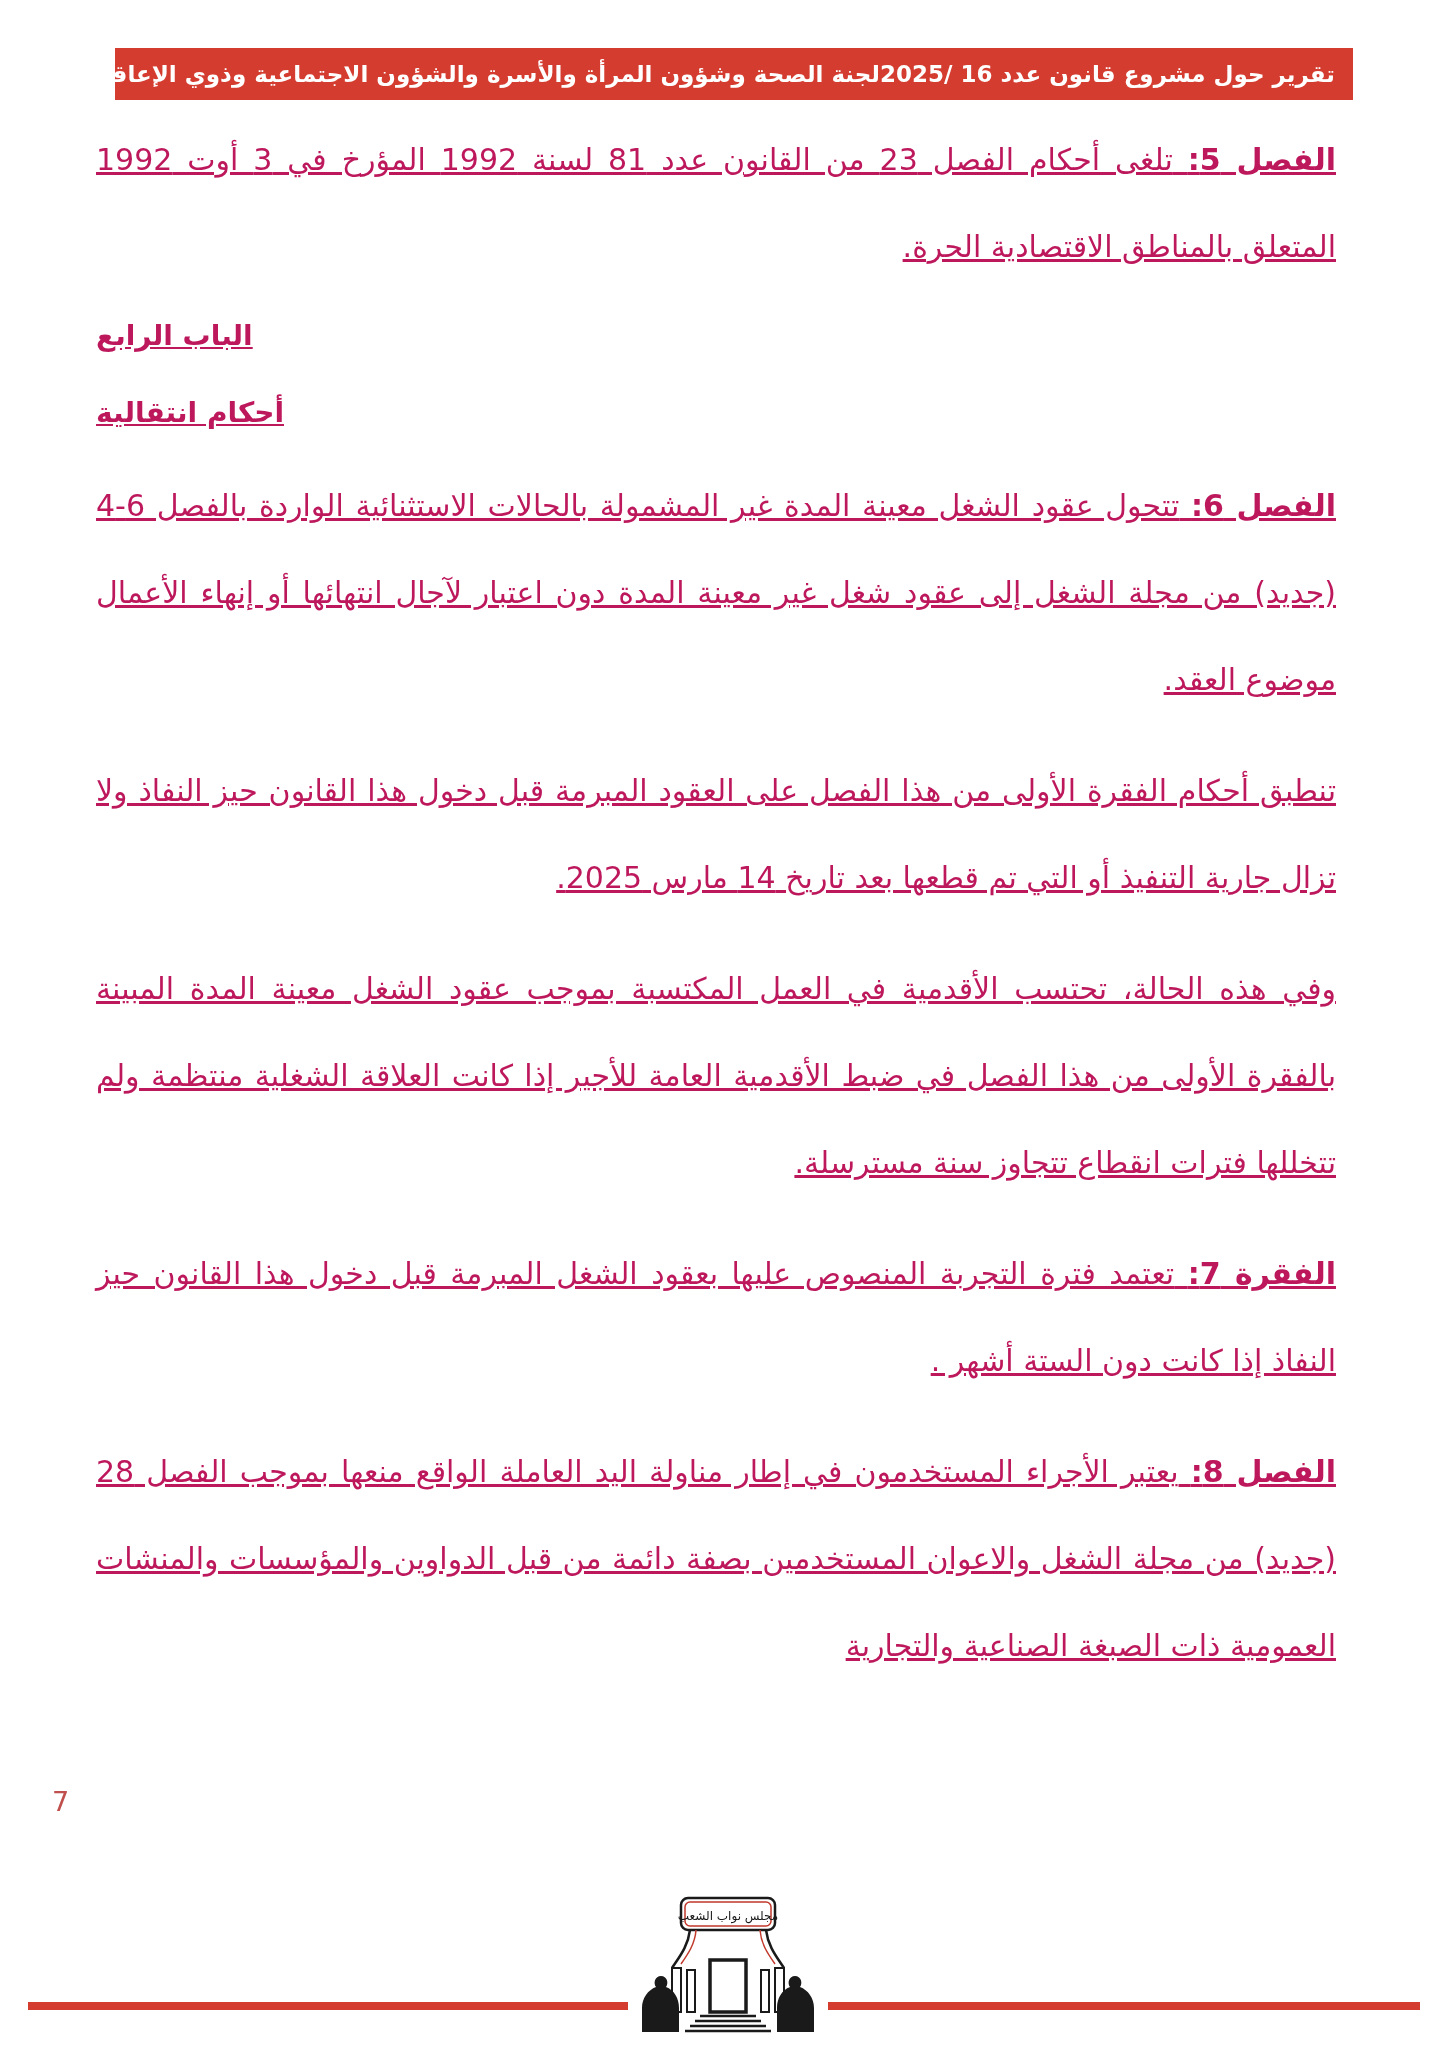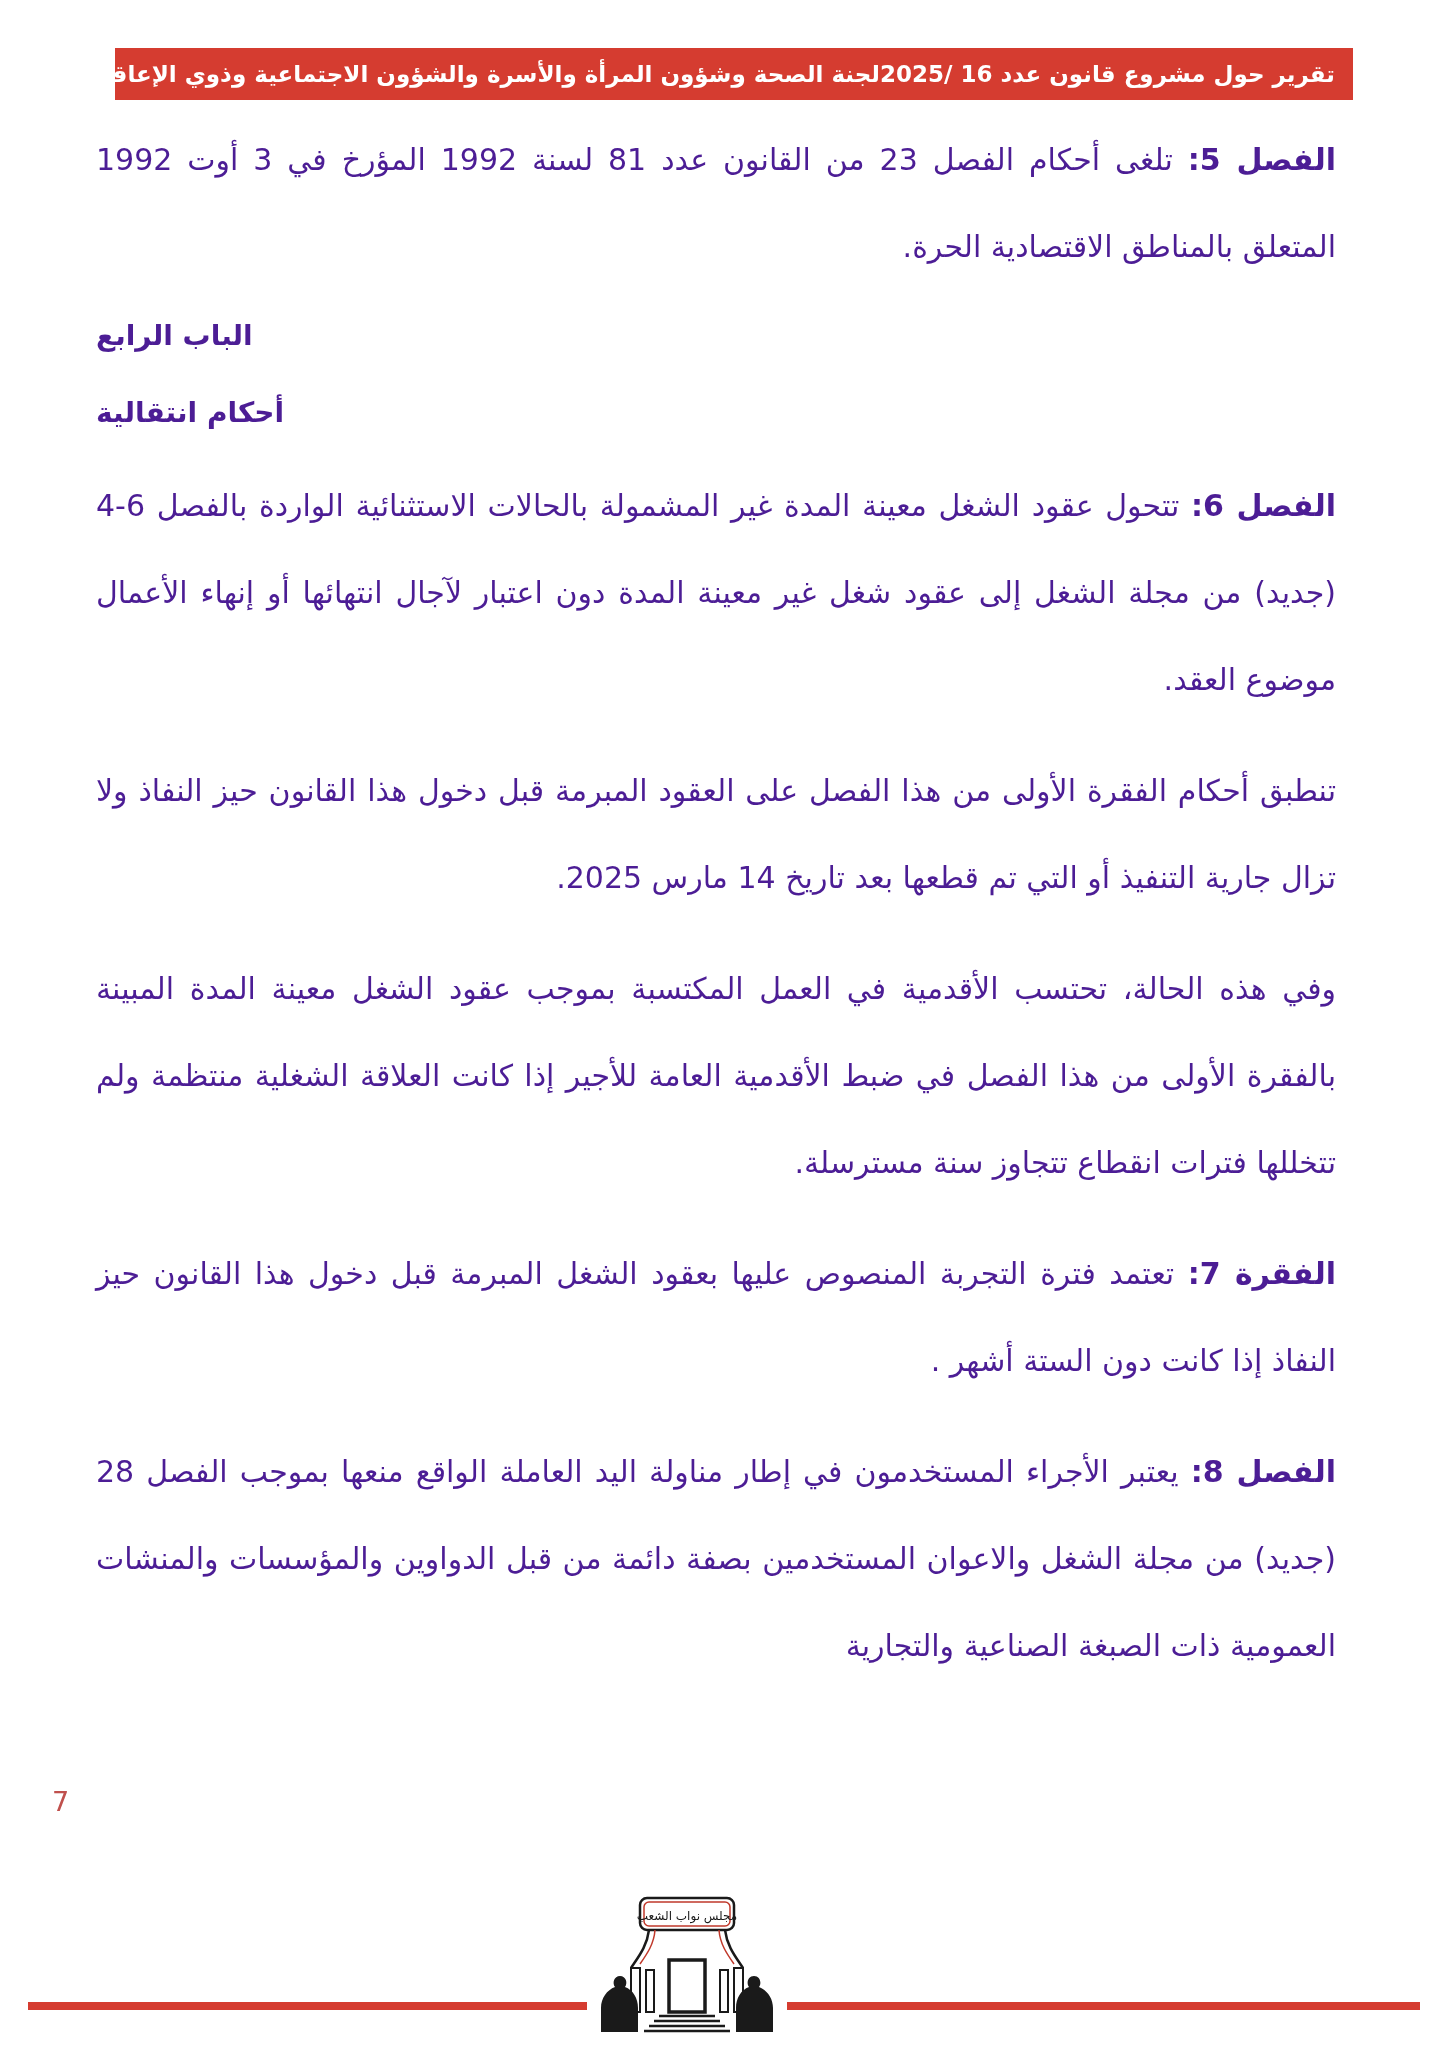--- a/index.html
+++ b/index.html
@@ -16,43 +16,43 @@
     display:flex;flex-direction:row;align-items:center;justify-content:space-between;
     padding:0 18px;box-sizing:border-box;
   }
   .topbar .hdr-text{
     font-size:23px;font-weight:bold;white-space:nowrap;line-height:1;
   }
 
   
   .docbody{
     position:absolute;top:116px;left:96px;right:112px;
-    direction:rtl;text-align:justify;color:#4c1d95;
-    font-size:30px;line-height:2.9;
+    direction:rtl;text-align:justify;color:#be185d;
+    font-size:30px;line-height:2.9;text-decoration:underline;
   }
   .docbody p{margin:0 0 24px 0;}
   .docbody p:last-child{margin-bottom:0;}
   .lead{font-weight:bold;}
   .chapter-h{
     text-align:left;font-weight:bold;font-size:28px;line-height:1.4;
     margin:26px 0 24px 0;
   }
   .chapter-h.sub{margin-top:38px;margin-bottom:30px;}
 
   
   .page-number{
     position:absolute;left:52px;top:1788px;
     color:#c0504d;font-size:27px;line-height:1;direction:ltr;
   }
   .footer-rule{
     position:absolute;left:28px;right:28px;top:2002px;height:8px;
     background:#d53c30;
   }
   .emblem-wrap{
-    position:absolute;left:587px;top:1896px;width:200px;height:150px;
+    position:absolute;left:628px;top:1896px;width:200px;height:150px;
   }
 </style>
 </head>
 <body>
 
 <div class="page">
 
   <header class="topbar">
     <span class="hdr-text">تقرير حول مشروع قانون عدد 16 /2025</span>
     <span class="hdr-text">لجنة الصحة وشؤون المرأة والأسرة والشؤون الاجتماعية وذوي الإعاقة</span>

